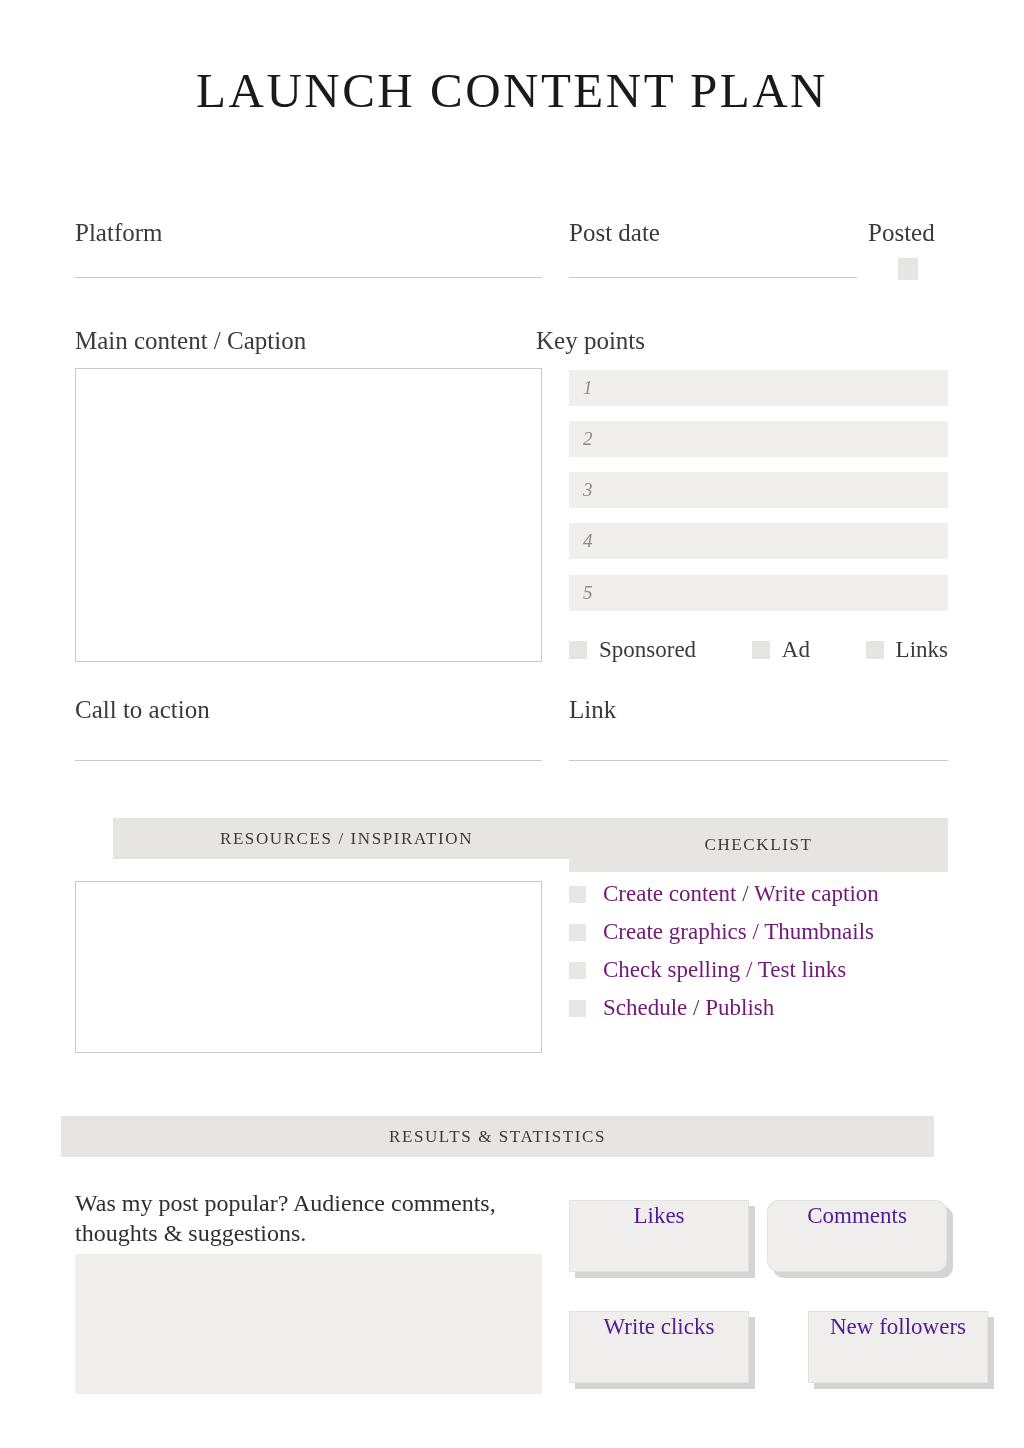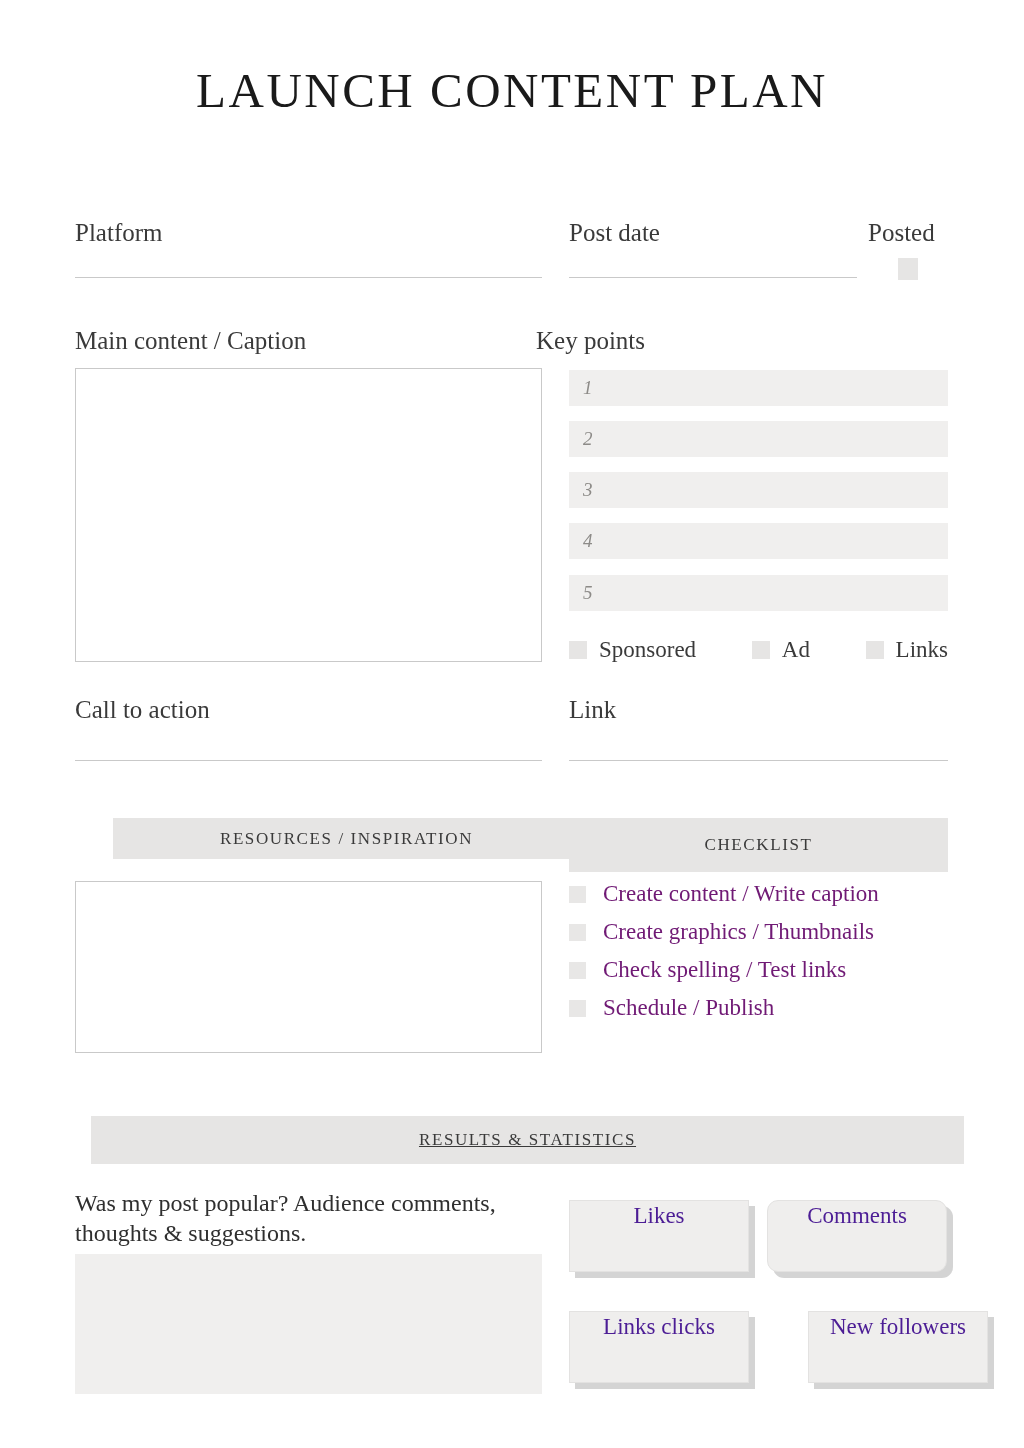--- a/index.html
+++ b/index.html
@@ -133,21 +133,21 @@
   #cta-line         { position:absolute; left:75px;  top:760px; width:467px; height:1px; }
   #link-label       { position:absolute; left:569px; top:696px; }
   #link-line        { position:absolute; left:569px; top:760px; width:379px; height:1px; }
 
   #res-band         { position:absolute; left:75px;  top:818px; width:467px; height:41px;margin-left:38px; }
   #res-box          { position:absolute; left:75px;  top:881px; width:467px; height:172px; }
 
   #chk-band         { position:absolute; left:569px; top:818px; width:379px; height:54px; }
   #chk-list         { position:absolute; left:569px; top:875px; width:400px; }
 
-  #stats-band       { position:absolute; left:91px;  top:1116px; width:873px; height:48px;text-decoration:underline; }
+  #stats-band       { position:absolute; left:61px;  top:1116px; width:873px; height:41px; }
   #stats-q          { position:absolute; left:75px;  top:1188px; width:470px; font-size:24px; color:#2f2f2f; line-height:1.25; }
   #stats-note       { position:absolute; left:75px;  top:1254px; width:467px; height:140px; background:#f0efee; }
 
   .stat-cell { position:absolute; width:180px; height:72px; }
   #stat-likes     { left:569px; top:1200px; }
   #stat-comments  { left:767px; top:1200px;border-radius:11px; }
   #stat-clicks    { left:569px; top:1311px; }
   #stat-followers { left:808px; top:1311px; }
 </style>
 </head>
@@ -233,19 +233,19 @@
   <div id="stats-q">Was my post popular? Audience comments, thoughts &amp; suggestions.</div>
   <div id="stats-note"></div>
 
   <div class="stat-box stat-cell" id="stat-likes">
     <span>Likes</span>
   </div>
   <div class="stat-box stat-cell" id="stat-comments">
     <span>Comments</span>
   </div>
   <div class="stat-box stat-cell" id="stat-clicks">
-    <span>Links clicks</span>
+    <span>Write clicks</span>
   </div>
   <div class="stat-box stat-cell" id="stat-followers">
     <span>New followers</span>
   </div>
 
 </div>
 
 </body></html>

